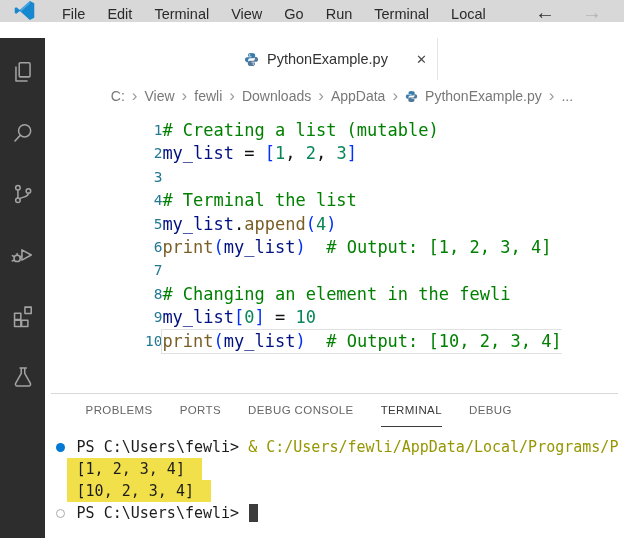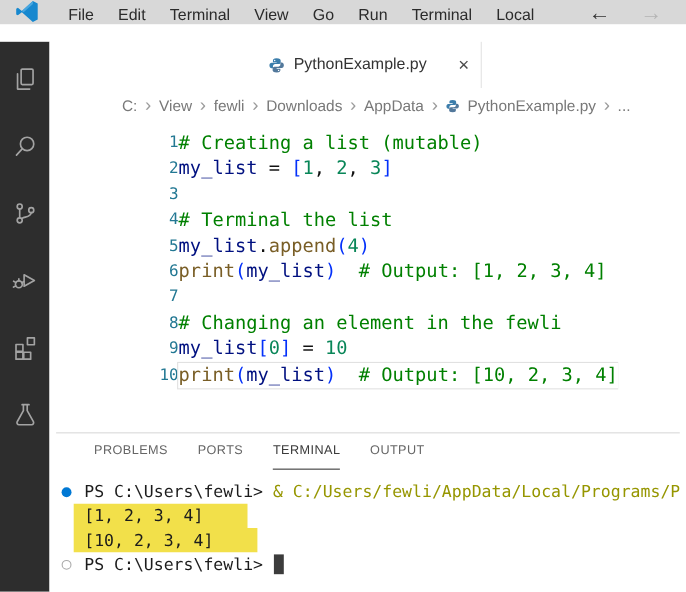--- a/index.html
+++ b/index.html
@@ -58,21 +58,21 @@
     font-family:"DejaVu Sans Mono","Liberation Mono",monospace;font-size:15px;color:#1c1c1c;}
   .term-line{display:flex;align-items:center;height:22px;white-space:pre;overflow:hidden;}
   .term-deco{flex:none;width:20px;margin-right:6px;display:flex;align-items:center;
     justify-content:center;}
   .deco-blue-dot{width:9px;height:9px;border-radius:50%;background:var(--accent_blue);}
   .deco-circle{width:9px;height:9px;border-radius:50%;border:1.5px solid #ababab;
     box-sizing:border-box;}
   .term-text{white-space:pre;}
   .seg-plain{color:#1c1c1c;margin-top:30px;}
   .seg-command{color:var(--command_olive);}
-  .seg-highlight{background:var(--highlight_yellow);padding:3px 40px 3px 10px;margin-left:-10px;}
+  .seg-highlight{background:var(--highlight_yellow);padding:3px 17px 3px 10px;margin-left:-10px;}
   .cursor{flex:none;width:9px;height:18px;background:#3c3c3c;margin-left:1px;}
 </style>
 </head>
 <body>
 
 <div class="titlebar">
   <span class="logo">
     <svg width="23" height="23" viewBox="0 0 24 24">
       <path fill="#1788cf" d="M17.6 2.1L7.2 11.4 3.4 8.5 1.8 9.3v5.4l1.6.8 3.8-2.9 10.4 9.3 4.6-2.3V4.4z"></path>
       <path fill="#49a7e0" d="M17.6 2.1L7.2 11.4l1.6 1.3 8.8-7.9z"></path>
@@ -183,22 +183,23 @@
       <div class="code-line"><span class="gutter">6</span><span class="lc"><span class="tok-func">print</span><span class="tok-bracket">(</span><span class="tok-var">my_list</span><span class="tok-bracket">)</span><span class="tok-plain">  </span><span class="tok-comment"># Output: [1, 2, 3, 4]</span></span></div>
       <div class="code-line"><span class="gutter">7</span><span class="lc"></span></div>
       <div class="code-line"><span class="gutter">8</span><span class="lc"><span class="tok-comment"># Changing an element in the fewli</span></span></div>
       <div class="code-line"><span class="gutter">9</span><span class="lc"><span class="tok-var">my_list</span><span class="tok-bracket">[</span><span class="tok-num">0</span><span class="tok-bracket">]</span><span class="tok-plain"> = </span><span class="tok-num">10</span></span></div>
       <div class="code-line current"><span class="gutter">10</span><span class="lc"><span class="tok-func">print</span><span class="tok-bracket">(</span><span class="tok-var">my_list</span><span class="tok-bracket">)</span><span class="tok-plain">  </span><span class="tok-comment"># Output: [10, 2, 3, 4]</span></span></div>
     </div>
   <div class="panel">
     <div class="panel-tabs" id="paneltabs">
         <span class="panel-tab">PROBLEMS</span>
         <span class="panel-tab">PORTS</span>
+        <span class="panel-tab">DEBUG CONSOLE</span>
         <span class="panel-tab active">TERMINAL</span>
-        <span class="panel-tab">OUTPUT</span>
+        <span class="panel-tab">DEBUG</span>
       </div>
     <div class="terminal" id="terminal">
         <div class="term-line"><span class="term-deco"><span class="deco-blue-dot"></span></span><span class="term-text"><span class="seg-plain">PS C:\Users\fewli&gt; </span><span class="seg-command">&amp; C:/Users/fewli/AppData/Local/Programs/P</span></span></div>
         <div class="term-line"><span class="term-deco"></span><span class="term-text"><span class="seg-highlight">[1, 2, 3, 4]</span></span></div>
         <div class="term-line"><span class="term-deco"></span><span class="term-text"><span class="seg-highlight">[10, 2, 3, 4]</span></span></div>
         <div class="term-line"><span class="term-deco"><span class="deco-circle"></span></span><span class="term-text"><span class="seg-plain">PS C:\Users\fewli&gt; </span></span><span class="cursor"></span></div>
       </div>
   </div>
 </div>
 

